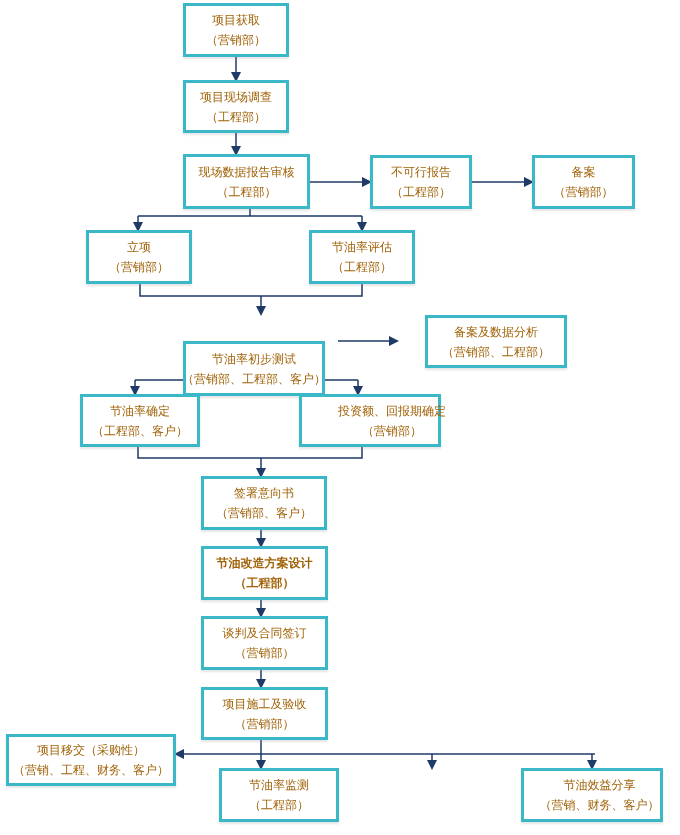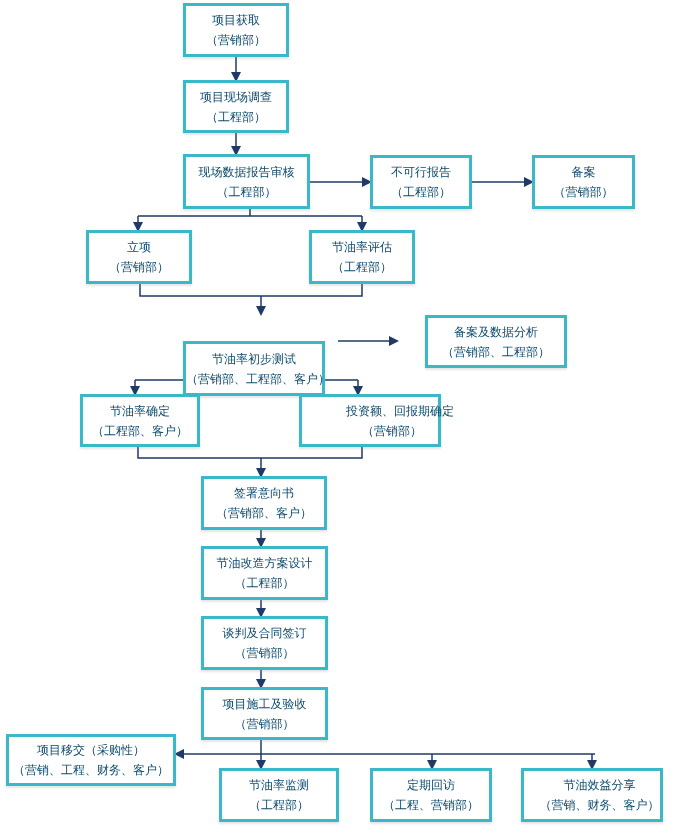--- a/index.html
+++ b/index.html
@@ -2,22 +2,22 @@
 <html><head>
   <meta charset="utf-8">
   <style>
     html, body { margin: 0; padding: 0; background: #ffffff; }
     body { width: 680px; height: 835px; position: relative; overflow: hidden;
            font-family: "DejaVu Serif", "Liberation Serif", serif; }
     #diagram { position: absolute; left: 0; top: 0; width: 680px; height: 835px; }
     .node {
       position: absolute; box-sizing: border-box;
       border: 3px solid #3bb8c8; background: #ffffff;
-      display: flex; flex-direction: column; justify-content: center;
-      color: #0c4a6e; font-size: 12px; line-height: 20px; text-align: center;
+      display: flex; flex-direction: column; align-items: center; justify-content: center;
+      color: #a16207; font-size: 12px; line-height: 20px; text-align: center;
       box-shadow: 0 2px 2px rgba(150,150,150,0.25);
     }
     .node span { display: block; white-space: nowrap; }
     svg { position: absolute; left: 0; top: 0; }
   </style>
 </head>
 <body>
 
 <div id="diagram">
   <svg width="680" height="835">
@@ -107,41 +107,37 @@
     <span>（工程部、客户）</span>
   </div>
   <div class="node" style="left:299px;top:394px;width:142px;height:53px;padding-left:44px;">
     <span>投资额、回报期确定</span>
     <span>（营销部）</span>
   </div>
   <div class="node" style="left:201px;top:476px;width:126px;height:54px;">
     <span>签署意向书</span>
     <span>（营销部、客户）</span>
   </div>
-  <div class="node" style="left:201px;top:546px;width:127px;height:54px;">
+  <div class="node" style="left:201px;top:546px;width:127px;height:54px;font-weight:bold;">
     <span>节油改造方案设计</span>
     <span>（工程部）</span>
   </div>
   <div class="node" style="left:201px;top:616px;width:127px;height:54px;">
     <span>谈判及合同签订</span>
     <span>（营销部）</span>
   </div>
   <div class="node" style="left:201px;top:687px;width:127px;height:53px;">
     <span>项目施工及验收</span>
     <span>（营销部）</span>
   </div>
   <div class="node" style="left:6px;top:734px;width:170px;height:52px;">
     <span>项目移交（采购性）</span>
     <span>（营销、工程、财务、客户）</span>
   </div>
   <div class="node" style="left:219px;top:768px;width:120px;height:54px;">
     <span>节油率监测</span>
     <span>（工程部）</span>
   </div>
-  <div class="node" style="left:370px;top:768px;width:122px;height:54px;">
-    <span>定期回访</span>
-    <span>（工程、营销部）</span>
-  </div>
   <div class="node" style="left:521px;top:768px;width:142px;height:54px;padding-left:15px;">
     <span>节油效益分享</span>
     <span>（营销、财务、客户）</span>
   </div>
 </div>
 
 </body></html>

